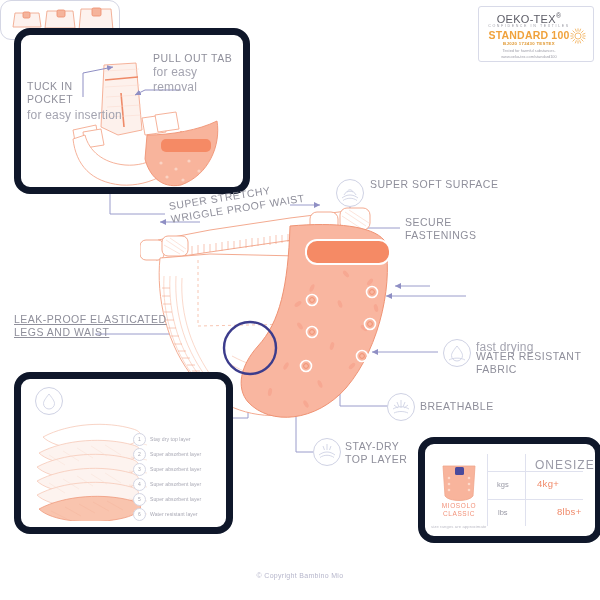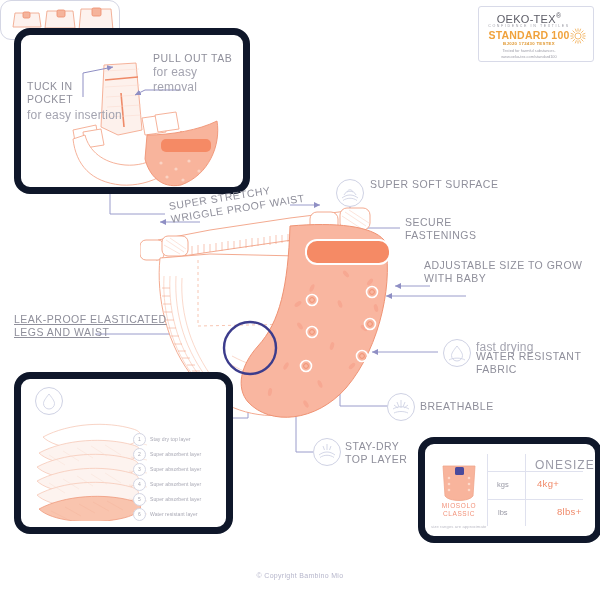--- a/index.html
+++ b/index.html
@@ -270,21 +270,20 @@
         <path d="M5,18 C10,14 16,14 21,18"></path>
       <path d="M6,20.5 C10,17.5 16,17.5 20,20.5"></path>
       <path d="M10,12 C11,9 15,9 16,12"></path>
     </svg>
   </div>
   <div class="lbl big" style="left:370px;top:178px;">SUPER SOFT SURFACE</div>
 
   <div class="lbl big" style="left:405px;top:216px;">SECURE
 FASTENINGS</div>
 
-  <div class="lbl big" style="left:424px;top:259px;">ADJUSTABLE SIZE TO GROW WITH BABY</div>
   <div id="adjbox">
     <svg width="118" height="38" viewBox="0 0 118 38" fill="none" stroke="#f0a98f" stroke-width=".9">
       <path d="M14,12 L38,12 L40,26 L12,26 Z" fill="#fdf2ee"></path>
       <rect x="22" y="11" width="7" height="6" rx="1.5" fill="#f5b49c" stroke="#ef9374"></rect>
       <path d="M46,10 L72,10 L74,27 L44,27 Z" fill="#fdf2ee"></path>
       <rect x="56" y="9" width="8" height="7" rx="1.5" fill="#f5b49c" stroke="#ef9374"></rect>
       <path d="M80,8 L110,8 L112,29 L78,29 Z" fill="#fdf2ee"></path>
       <rect x="91" y="7" width="9" height="8" rx="1.5" fill="#f5b49c" stroke="#ef9374"></rect>
     </svg>
   </div>

